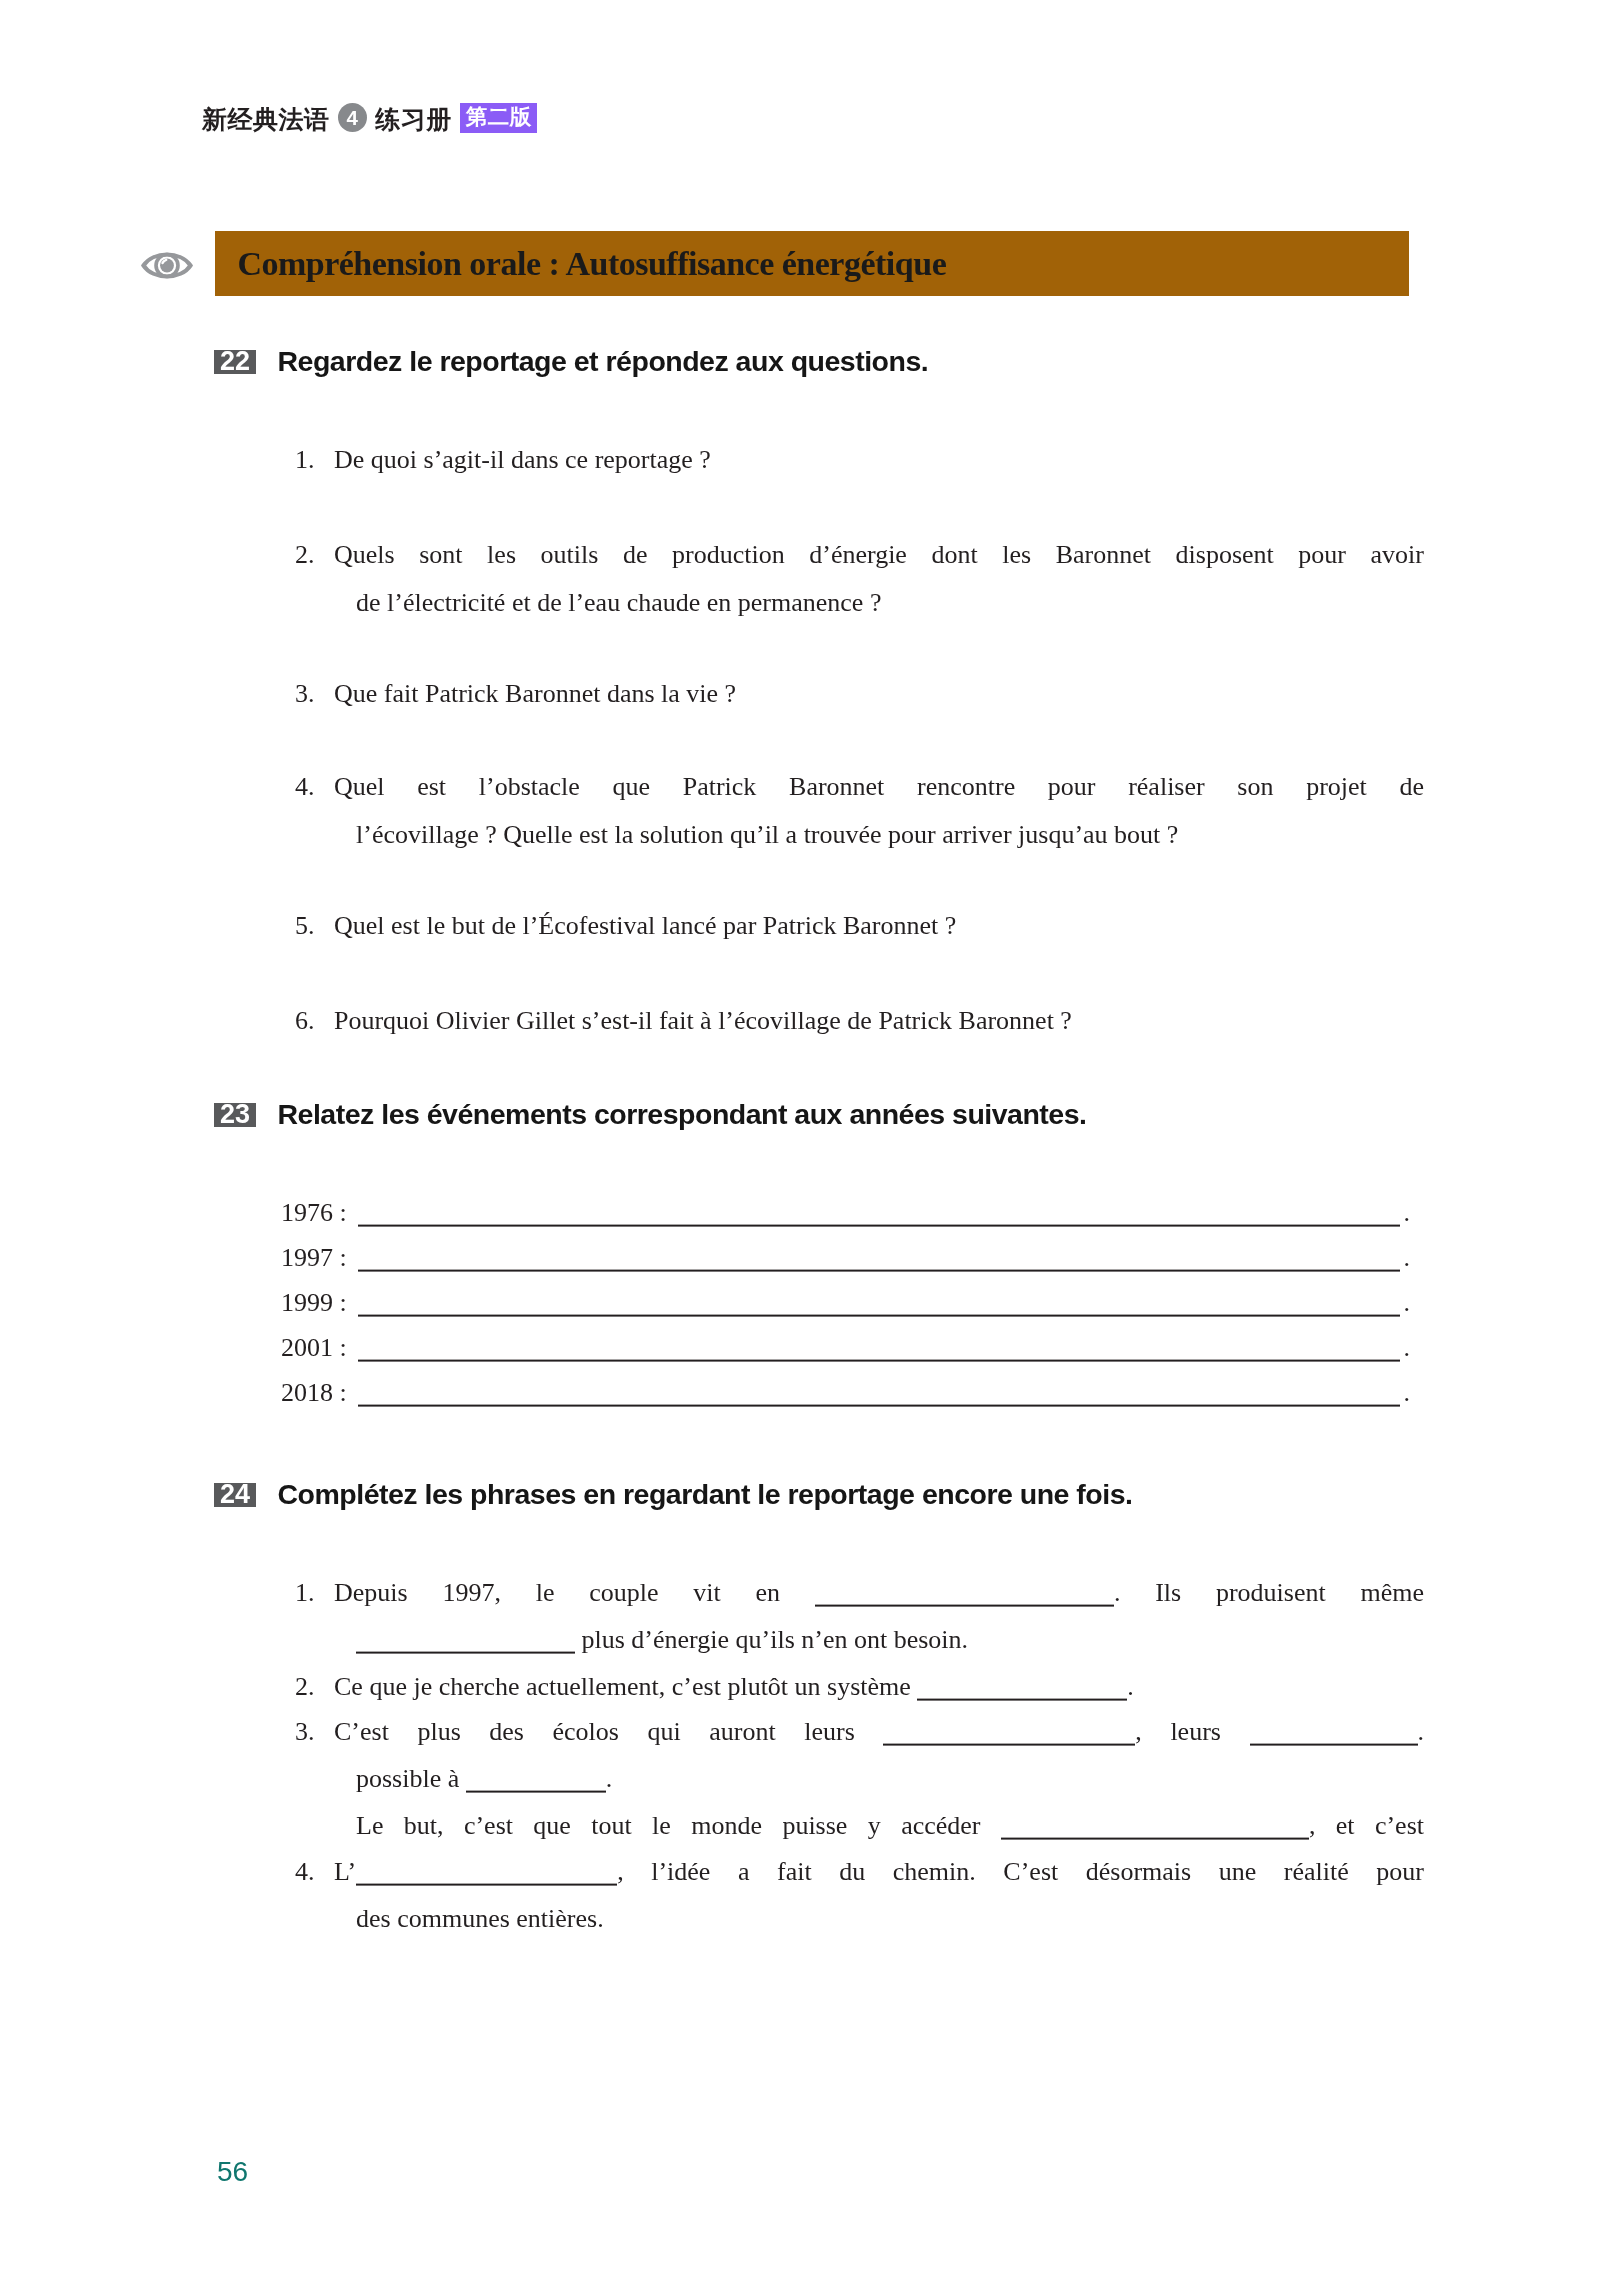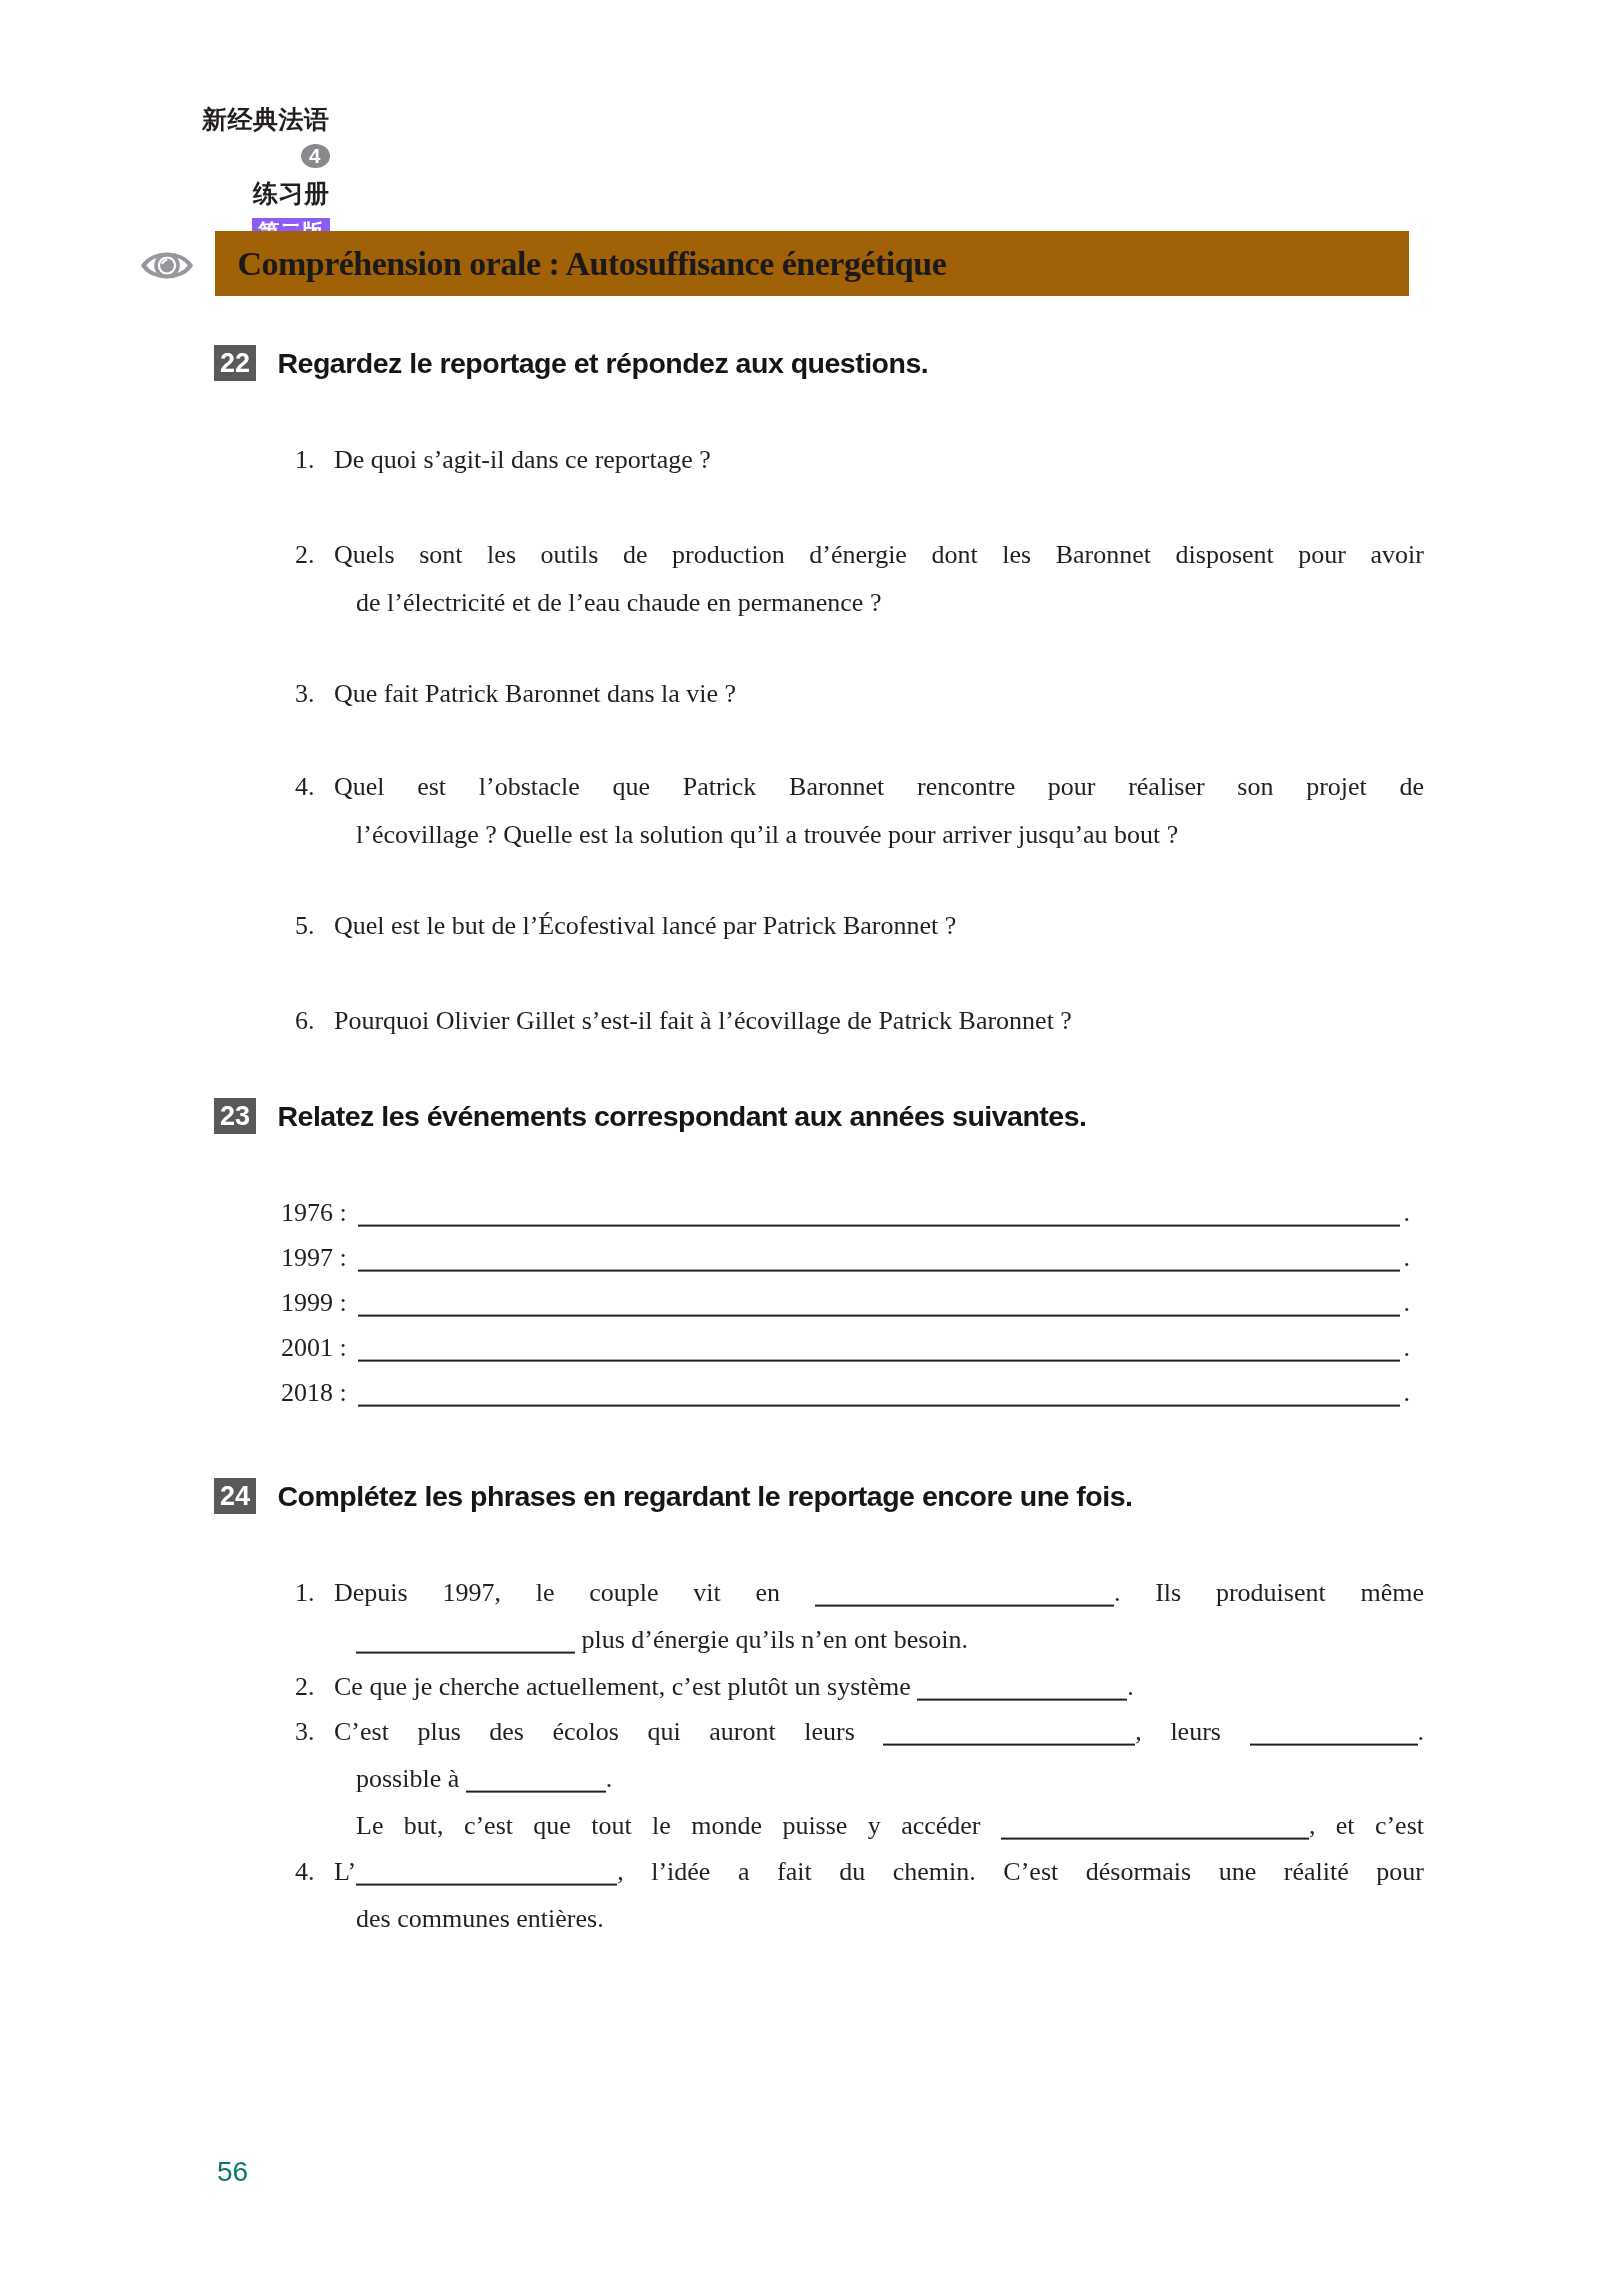--- a/index.html
+++ b/index.html
@@ -4,23 +4,23 @@
 <style>
   html,body { margin:0; padding:0; background:#cfcfcf; }
   .page {
     position:relative; width:1623px; height:2284px; background:#ffffff;
     font-family:"Liberation Serif", serif; color:#231f20; overflow:hidden;
   }
 
   
   .book-header {
     position:absolute; left:202px; top:103px; height:34px;
-    display:flex; align-items:flex-end; gap:8.4px;
+    display:flex; align-items:flex-start; gap:8.4px;
     font-family:"Liberation Sans", sans-serif; font-weight:700;
-    font-size:25px; color:#231f20; letter-spacing:0.5px;flex-direction:column;
+    font-size:25px; color:#231f20; letter-spacing:0.5px;
   }
   .vol-circle {
     width:29px; height:29px; border-radius:50%; background:#87898c;
     color:#fff; display:flex; align-items:center; justify-content:center;
     font-size:20.5px; font-weight:700;
   }
   .edition-box {
     background:#8b5cf6; color:#ffffff; font-size:21.5px; line-height:1;
     padding:3.7px 5.6px 4.7px;
   }
@@ -35,21 +35,21 @@
     margin-left:22.4px; font-family:"Liberation Serif", serif; font-weight:700;
     font-size:34px; color:#1a1a1a; letter-spacing:-0.5px;
   }
 
   
   .ex-header { position:absolute; left:214px; display:flex; align-items:center; }
   .ex-header.ex22 { top:345px; }
   .ex-header.ex23 { top:1098px; }
   .ex-header.ex24 { top:1478px; }
   .badge {
-    width:42px; height:36px; background:#58595b; color:#ffffff; flex:0 0 auto;
+    width:42px; height:24px; background:#58595b; color:#ffffff; flex:0 0 auto;
     font-family:"Liberation Sans", sans-serif; font-weight:700; font-size:27px;
     display:flex; align-items:center; justify-content:center;
   }
   .ex-title {
     margin-left:21.5px; font-family:"Liberation Sans", sans-serif; font-weight:700;
     font-size:28.5px; color:#161616; letter-spacing:-0.5px; white-space:nowrap;
   }
 
   
   .layer { position:absolute; left:14px; top:0; width:100%; height:100%;padding-left:16px; }

